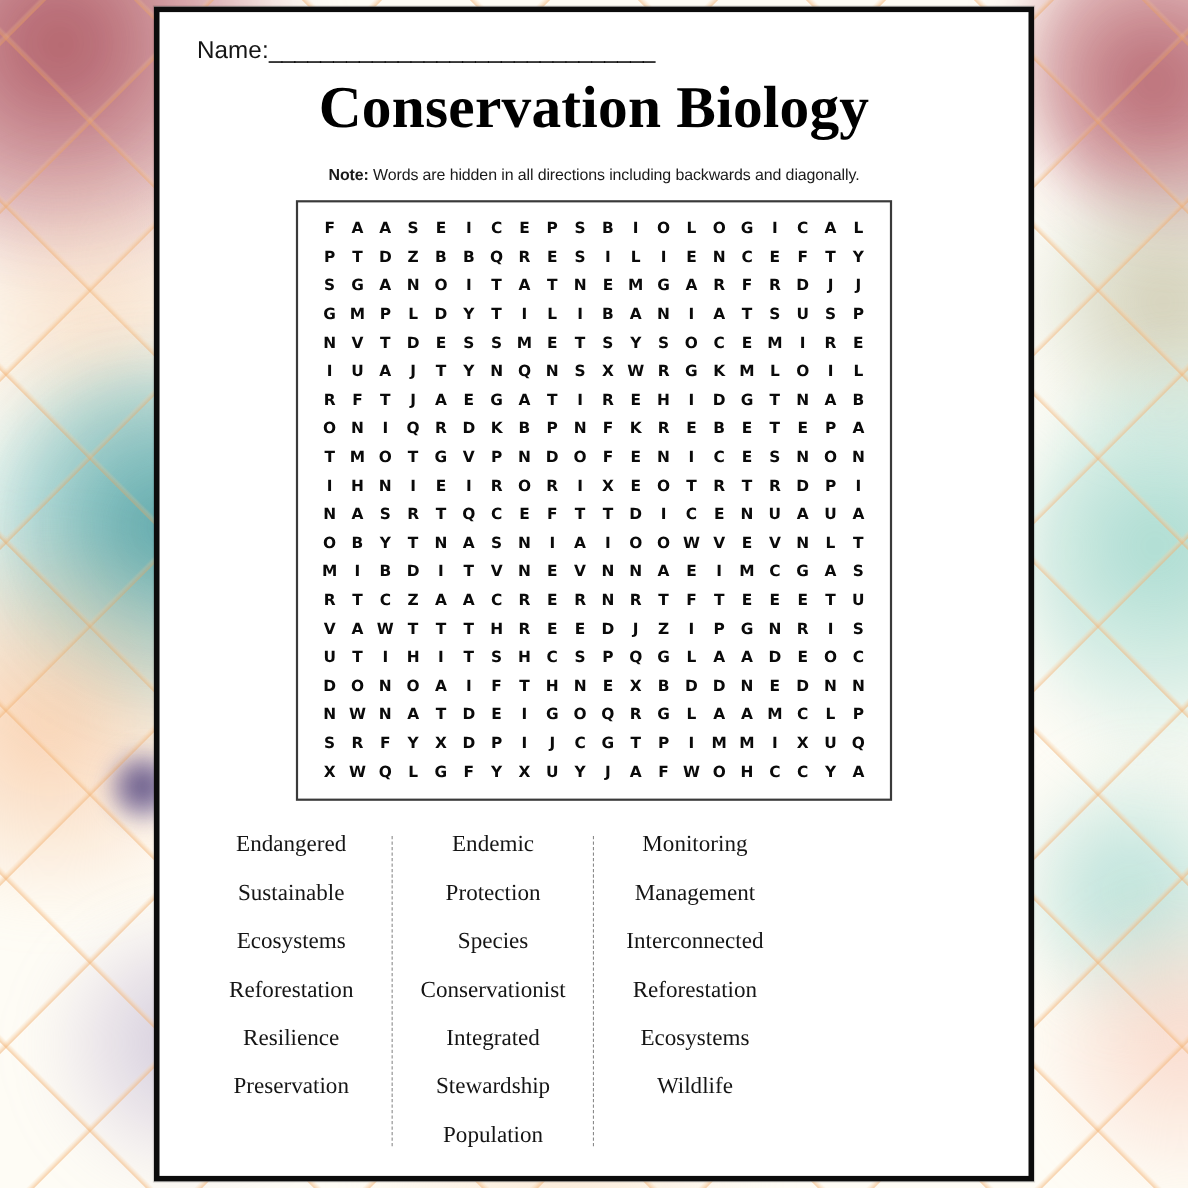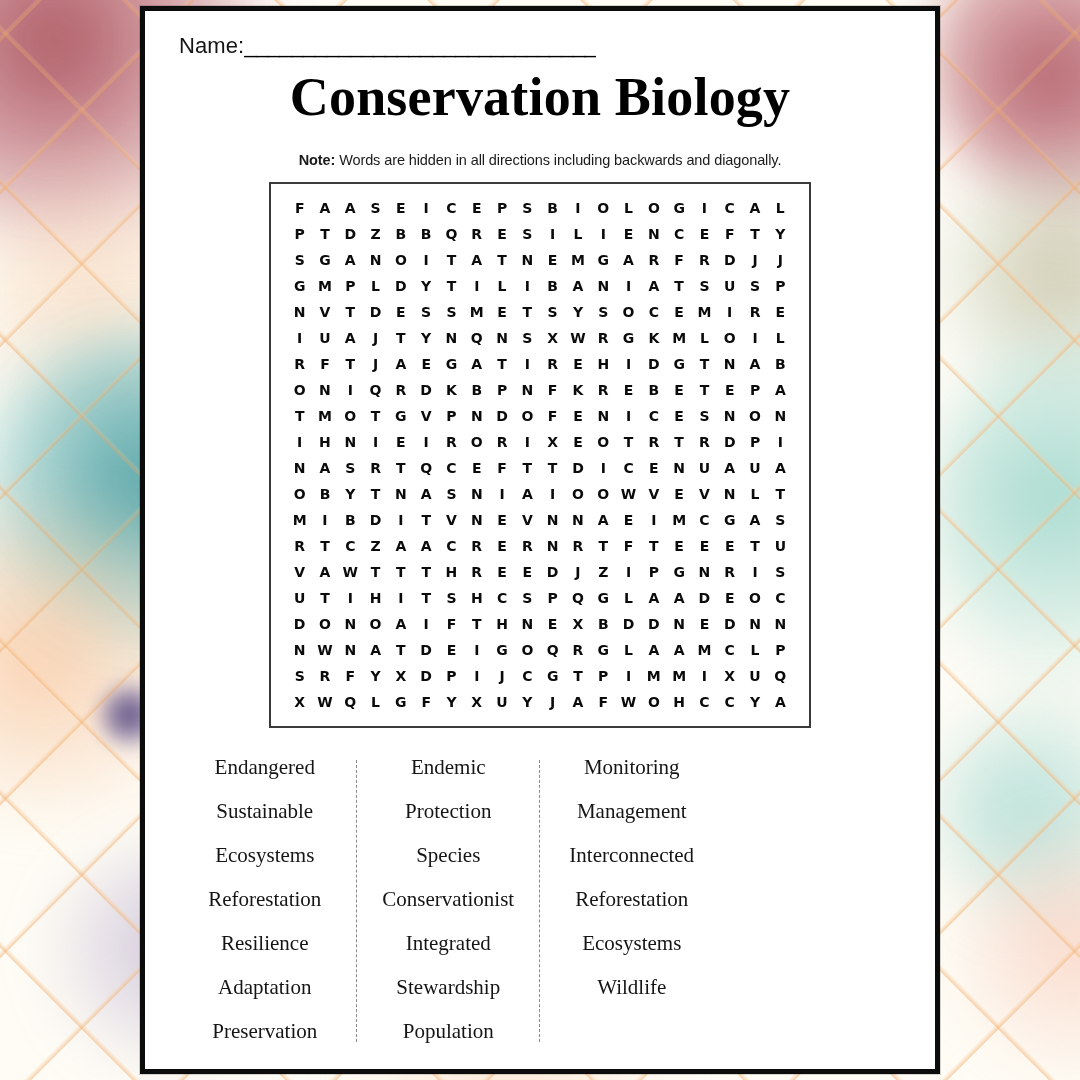--- a/index.html
+++ b/index.html
@@ -640,21 +640,20 @@
       </div>
   </div>
 
   <div id="wordlist">
       <div class="word-col">
         <div class="word">Endangered</div>
         <div class="word">Sustainable</div>
         <div class="word">Ecosystems</div>
         <div class="word">Reforestation</div>
         <div class="word">Resilience</div>
-        <div class="word">Adaptation</div>
         <div class="word">Preservation</div>
       </div>
       <div class="word-col">
         <div class="word">Endemic</div>
         <div class="word">Protection</div>
         <div class="word">Species</div>
         <div class="word">Conservationist</div>
         <div class="word">Integrated</div>
         <div class="word">Stewardship</div>
         <div class="word">Population</div>

